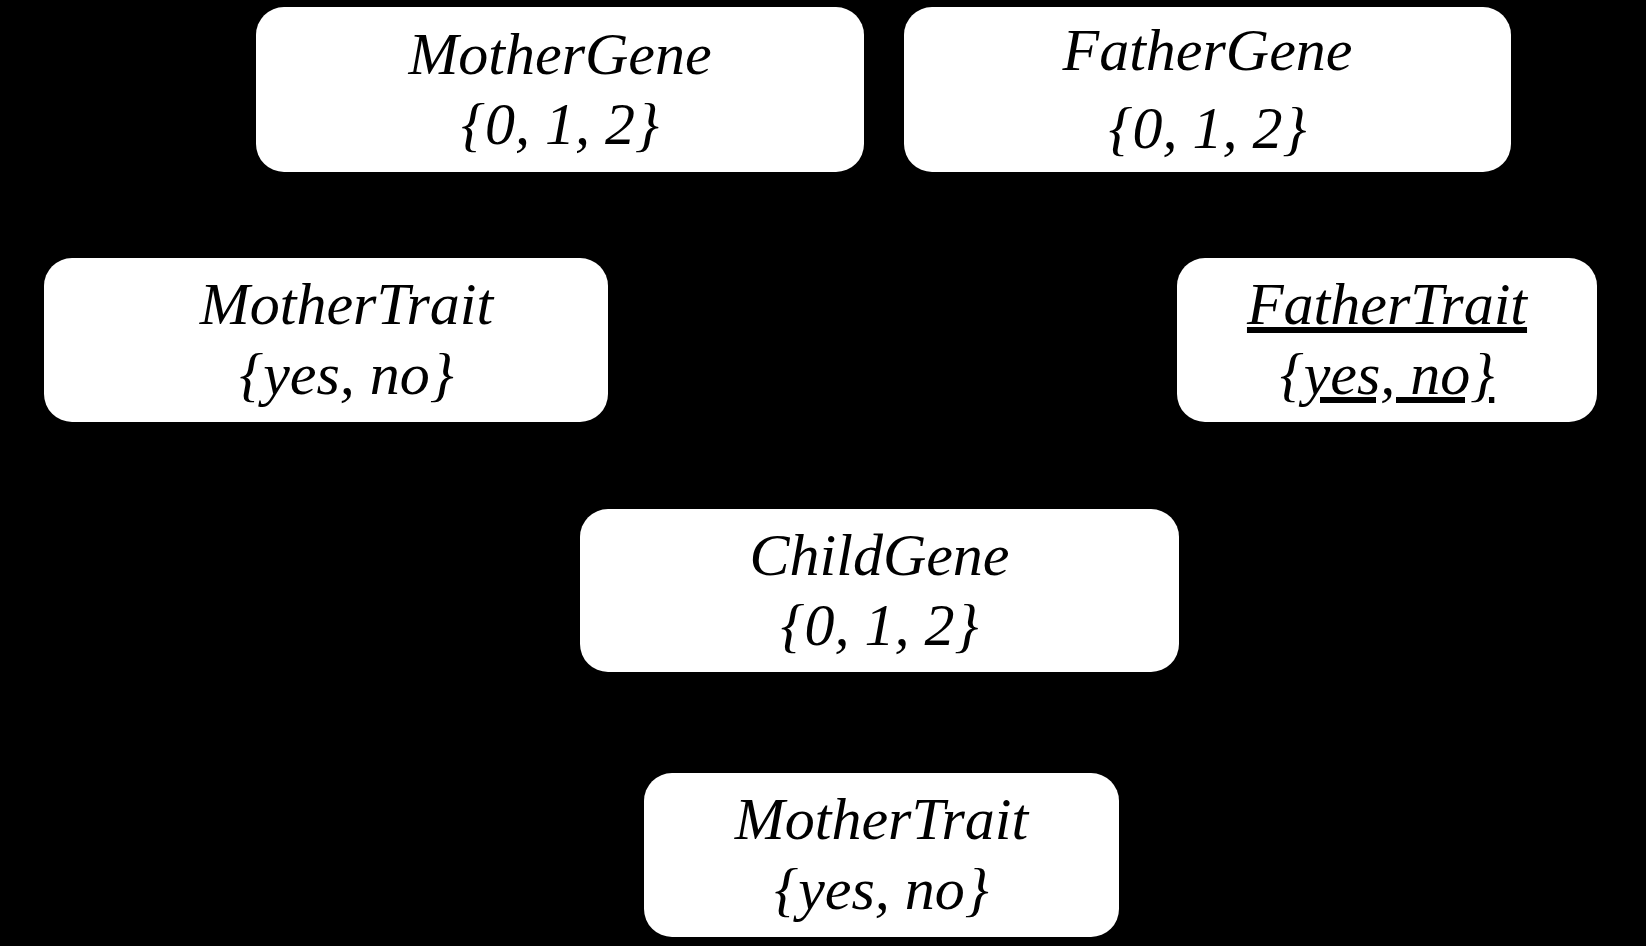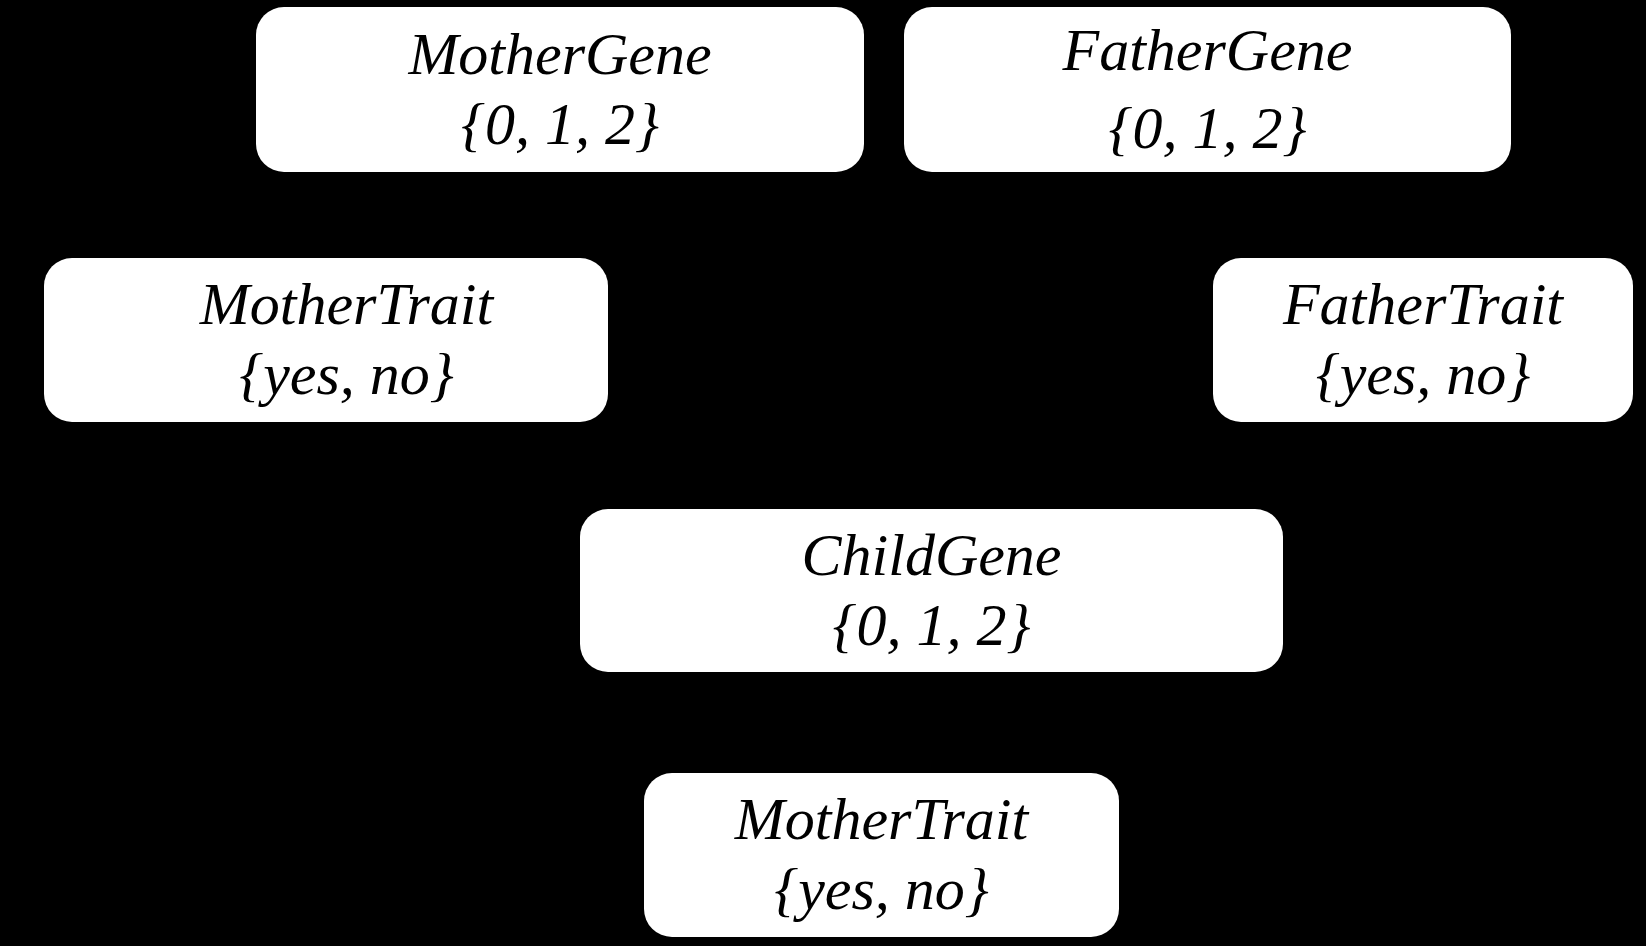--- a/index.html
+++ b/index.html
@@ -33,22 +33,22 @@
     font-size: 60px;
     line-height: 1.16;
     margin-left: 36px;
   }
   .node-label, .node-domain {
     white-space: nowrap;
   }
   #node-mother-gene  { left: 220px;  top: 7px;   width: 608px; height: 165px; }
   #node-father-gene  { left: 868px;  top: 7px;   width: 607px; height: 165px; gap: 8px; }
   #node-mother-trait { left: 8px;    top: 258px; width: 523px; height: 164px; padding-left: 41px; }
-  #node-father-trait { left: 1177px; top: 258px; width: 420px; height: 164px; }
-  #node-child-gene   { left: 544px;  top: 509px; width: 703px; height: 163px; }
+  #node-father-trait { left: 1141px; top: 258px; width: 420px; height: 164px; text-decoration: underline; }
+  #node-child-gene   { left: 544px;  top: 509px; width: 599px; height: 163px; }
   #node-child-trait  { left: 608px;  top: 773px; width: 475px; height: 164px; }
 </style>
 </head>
 <body>
 
 <div class="diagram-canvas">
 
   <div class="node" id="node-mother-gene">
     <div class="node-label">MotherGene</div>
     <div class="node-domain">{0, 1, 2}</div>

